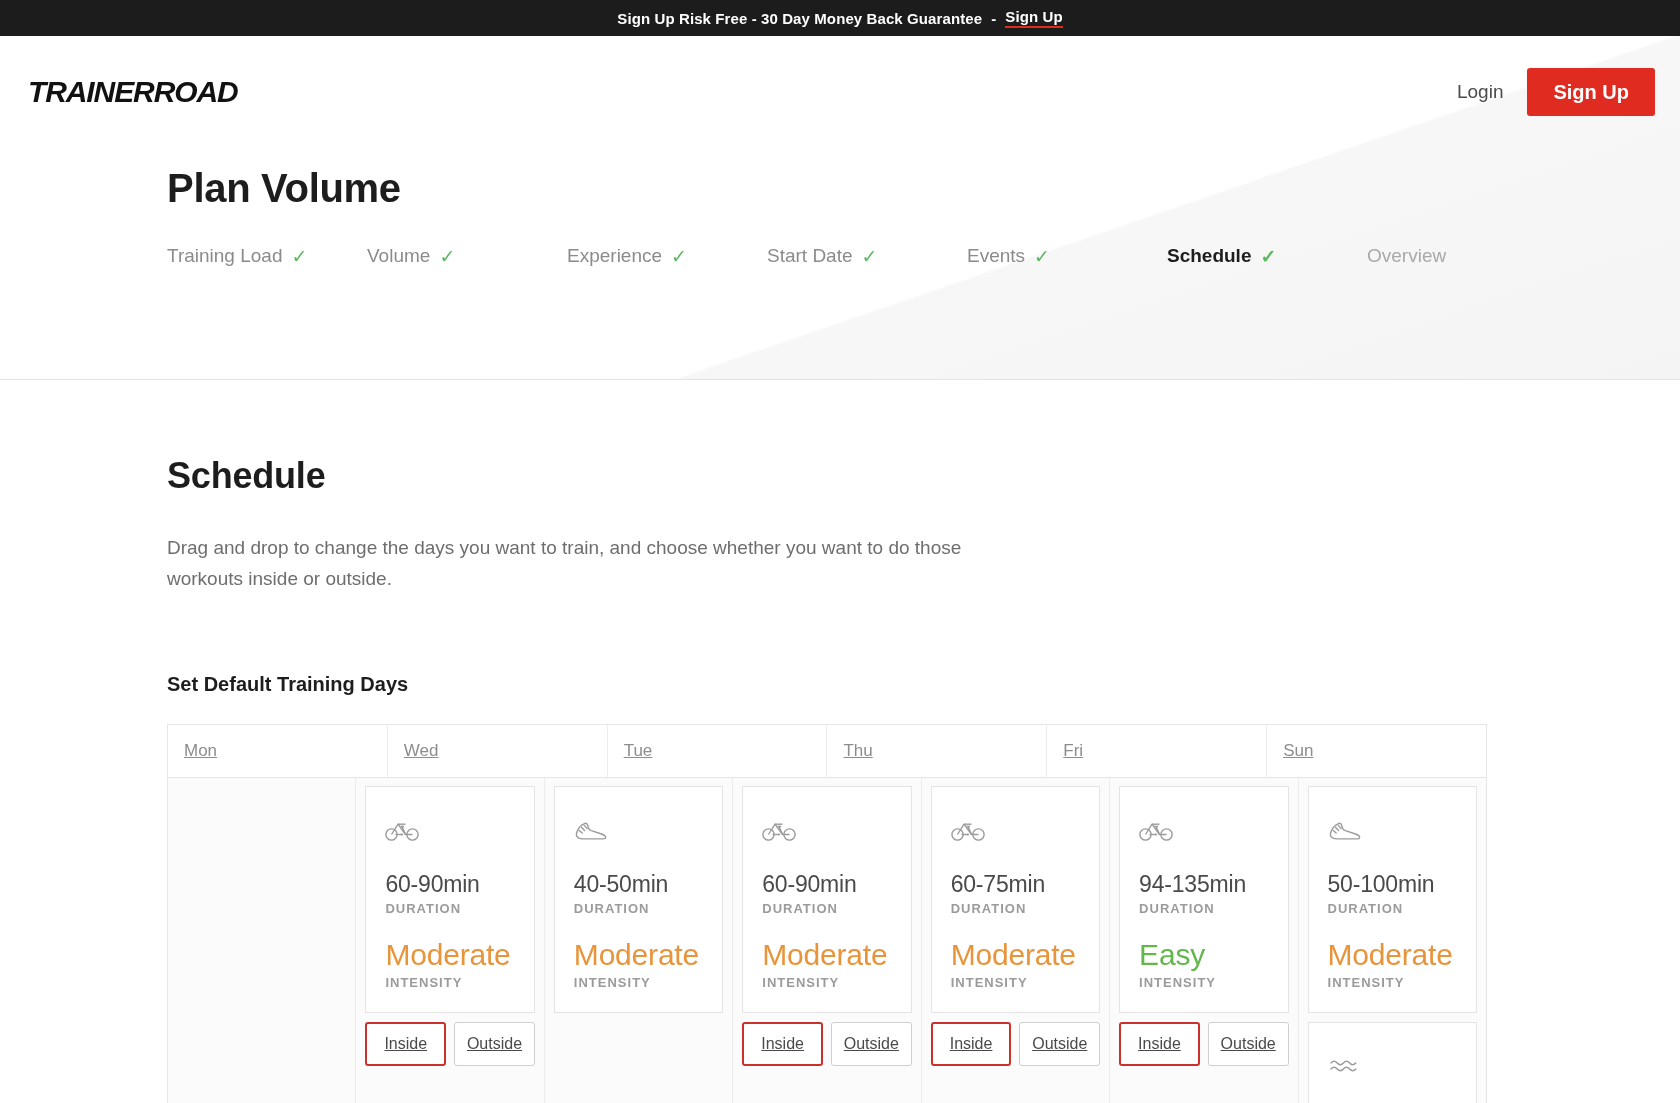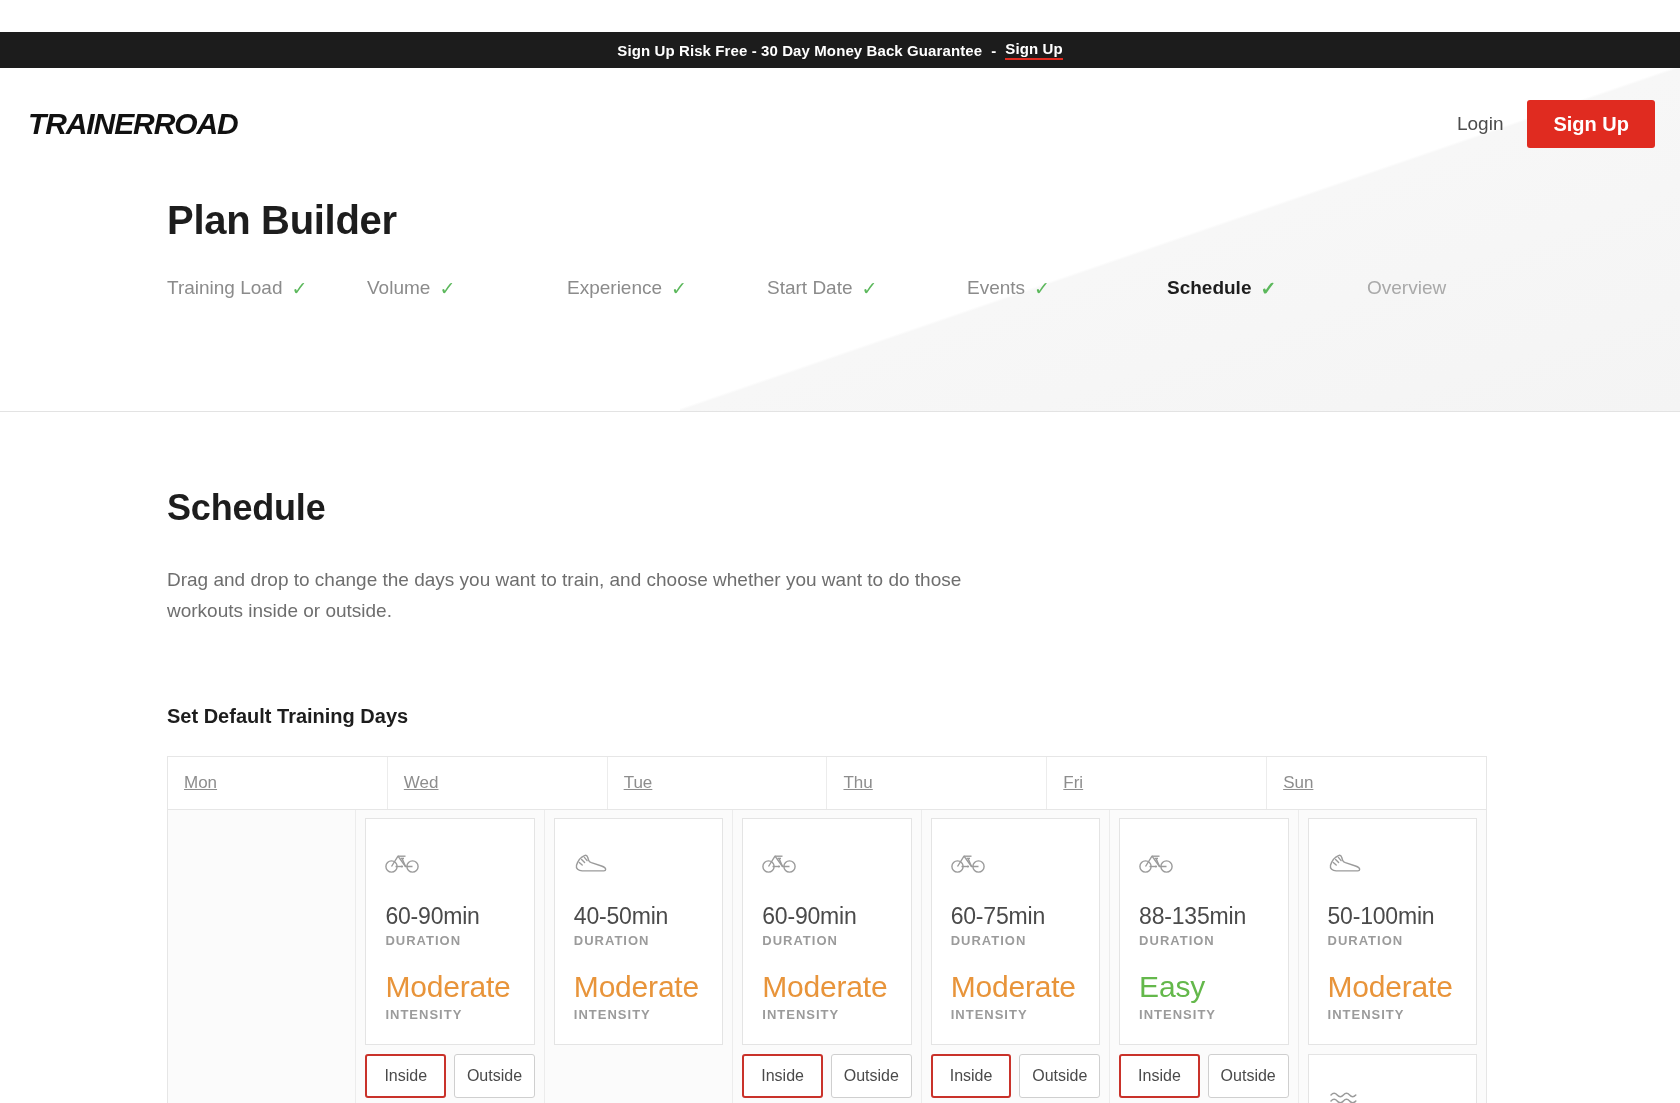--- a/index.html
+++ b/index.html
@@ -18,21 +18,20 @@
   .promo-bar {
     height: 36px;
     background: #1c1c1c;
     color: #ffffff;
     display: flex;
     align-items: center;
     justify-content: center;
     font-size: 15px;
     font-weight: bold;
     letter-spacing: .1px;
-    margin-top: 32px;
   }
   .promo-text { color: #ffffff; }
   .promo-sep { margin: 0 9px; color: #ffffff; }
   .promo-link {
     color: #ffffff;
     font-weight: bold;
     text-decoration: none;
     border-bottom: 2px solid #e02b20;
     padding-bottom: 1px;
     cursor: pointer;
@@ -231,20 +230,21 @@
     flex: 1 1 0;
     background: #ffffff;
     border: 1px solid #cfcfcf;
     border-radius: 3px;
     font-size: 16px;
     color: #4a4a4a;
     padding: 12px 2px;
     cursor: pointer;
     font-family: inherit;
     text-align: center;
+    text-decoration: underline;
   }
   .io-btn.selected {
     border: 2px solid #c9322a;
     padding: 11px 1px;
   }
 </style>
 </head>
 <body>
 
 <div class="promo-bar">
@@ -260,21 +260,21 @@
     <div class="topnav">
       <div class="logo">
         <span class="bold">TRAINER</span><span class="light">ROAD</span>
       </div>
       <div class="topnav-right">
         <a class="login-link">Login</a>
         <button class="signup-btn">Sign Up</button>
       </div>
     </div>
 
-    <h1 class="page-title">Plan Builder</h1>
+    <h1 class="page-title">Plan Volume</h1>
 
     <div class="steps" id="steps-container">
         <div class="step ">
           <span>Training Load</span>
           <span class="step-check">✓</span>
         </div>
         <div class="step ">
           <span>Volume</span>
           <span class="step-check">✓</span>
         </div>
@@ -422,21 +422,21 @@
                   <circle cx="6.5" cy="15.5" r="5.6"></circle>
                   <circle cx="27.5" cy="15.5" r="5.6"></circle>
                   <path d="M6.5 15.5 L13 5.2 L20.5 15.5 L27.5 15.5" stroke-linejoin="round"></path>
                   <path d="M13 5.2 L20.5 5.2"></path>
                   <path d="M10.5 15.5 L17 15.5"></path>
                   <path d="M20.5 15.5 L17 7.4"></path>
                   <path d="M15.5 7.4 L19 7.4"></path>
                   <circle cx="17" cy="15.5" r="1.1" fill="currentColor" stroke="none"></circle>
                 </svg>
               </div>
-              <div class="wk-duration">88-135min</div>
+              <div class="wk-duration">94-135min</div>
               <div class="wk-label">DURATION</div>
               <div class="wk-intensity easy">Easy</div>
               <div class="wk-label">INTENSITY</div>
             </div>
             <div class="io-toggle">
               <button class="io-btn selected">Inside</button>
               <button class="io-btn">Outside</button>
             </div>
           </div>
         </div>

